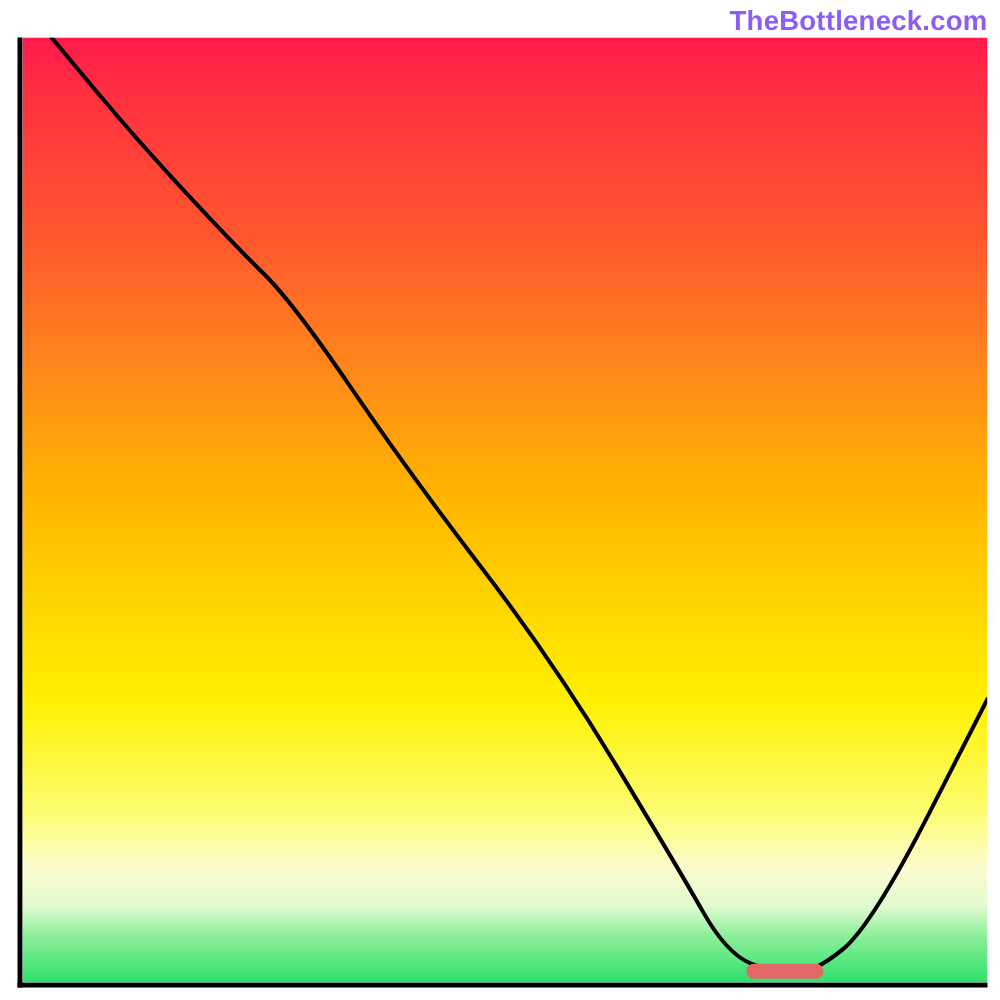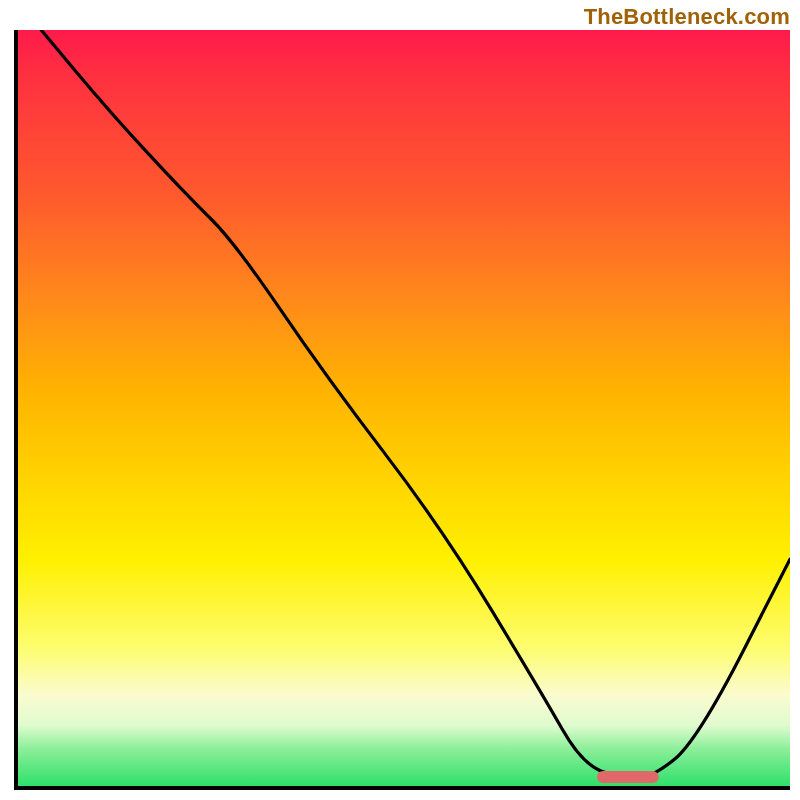--- a/index.html
+++ b/index.html
@@ -10,21 +10,21 @@
     position: relative;
     font-family: Arial, Helvetica, sans-serif;
     background: #ffffff;
   }
   .watermark {
     position: absolute;
     top: 4px;
     right: 10px;
     font-size: 22px;
     font-weight: 600;
-    color: #a16207;
+    color: #8b5cf6;
     letter-spacing: 0.2px;
     z-index: 10;
   }
   .plot-wrap {
     position: absolute;
     left: 14px;
     top: 30px;
     width: 772px;
     height: 756px;
     border-left: 4px solid #000;

